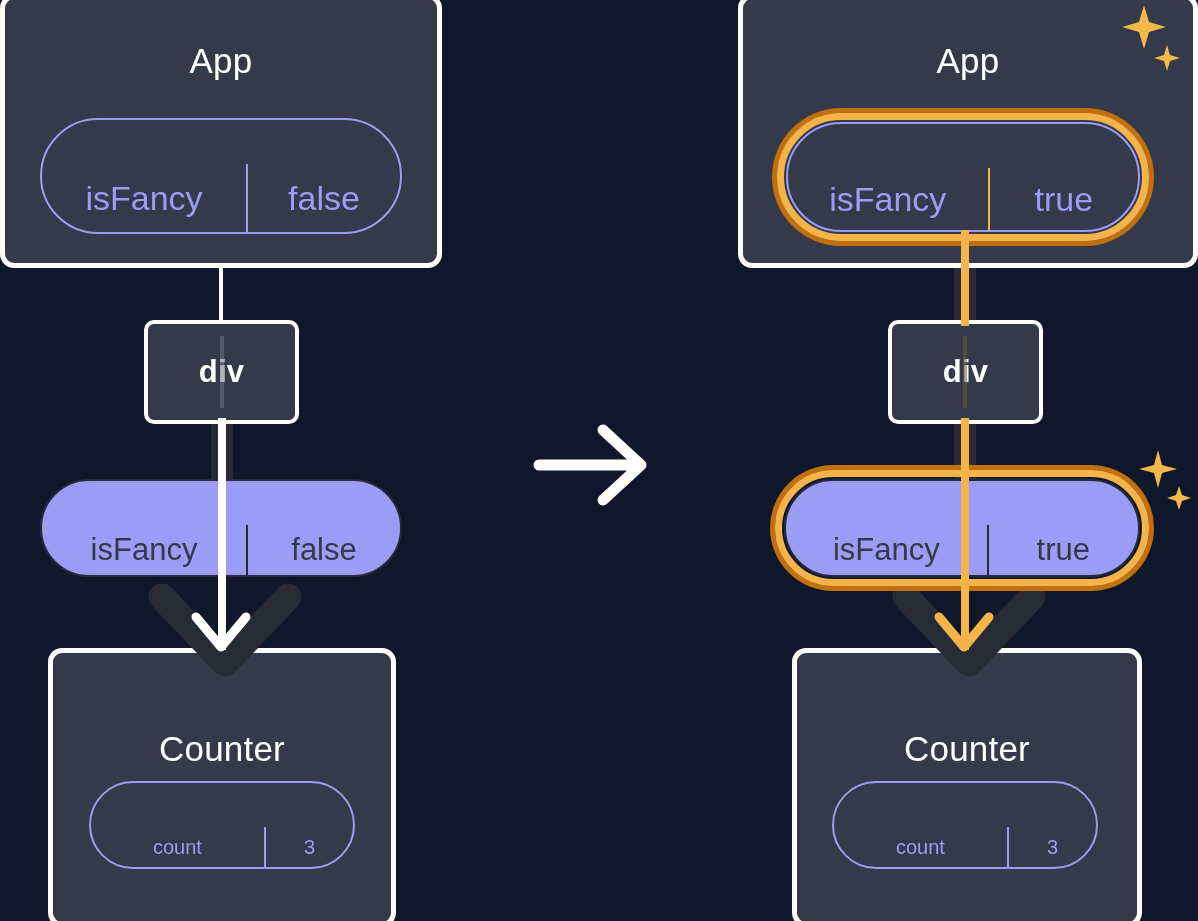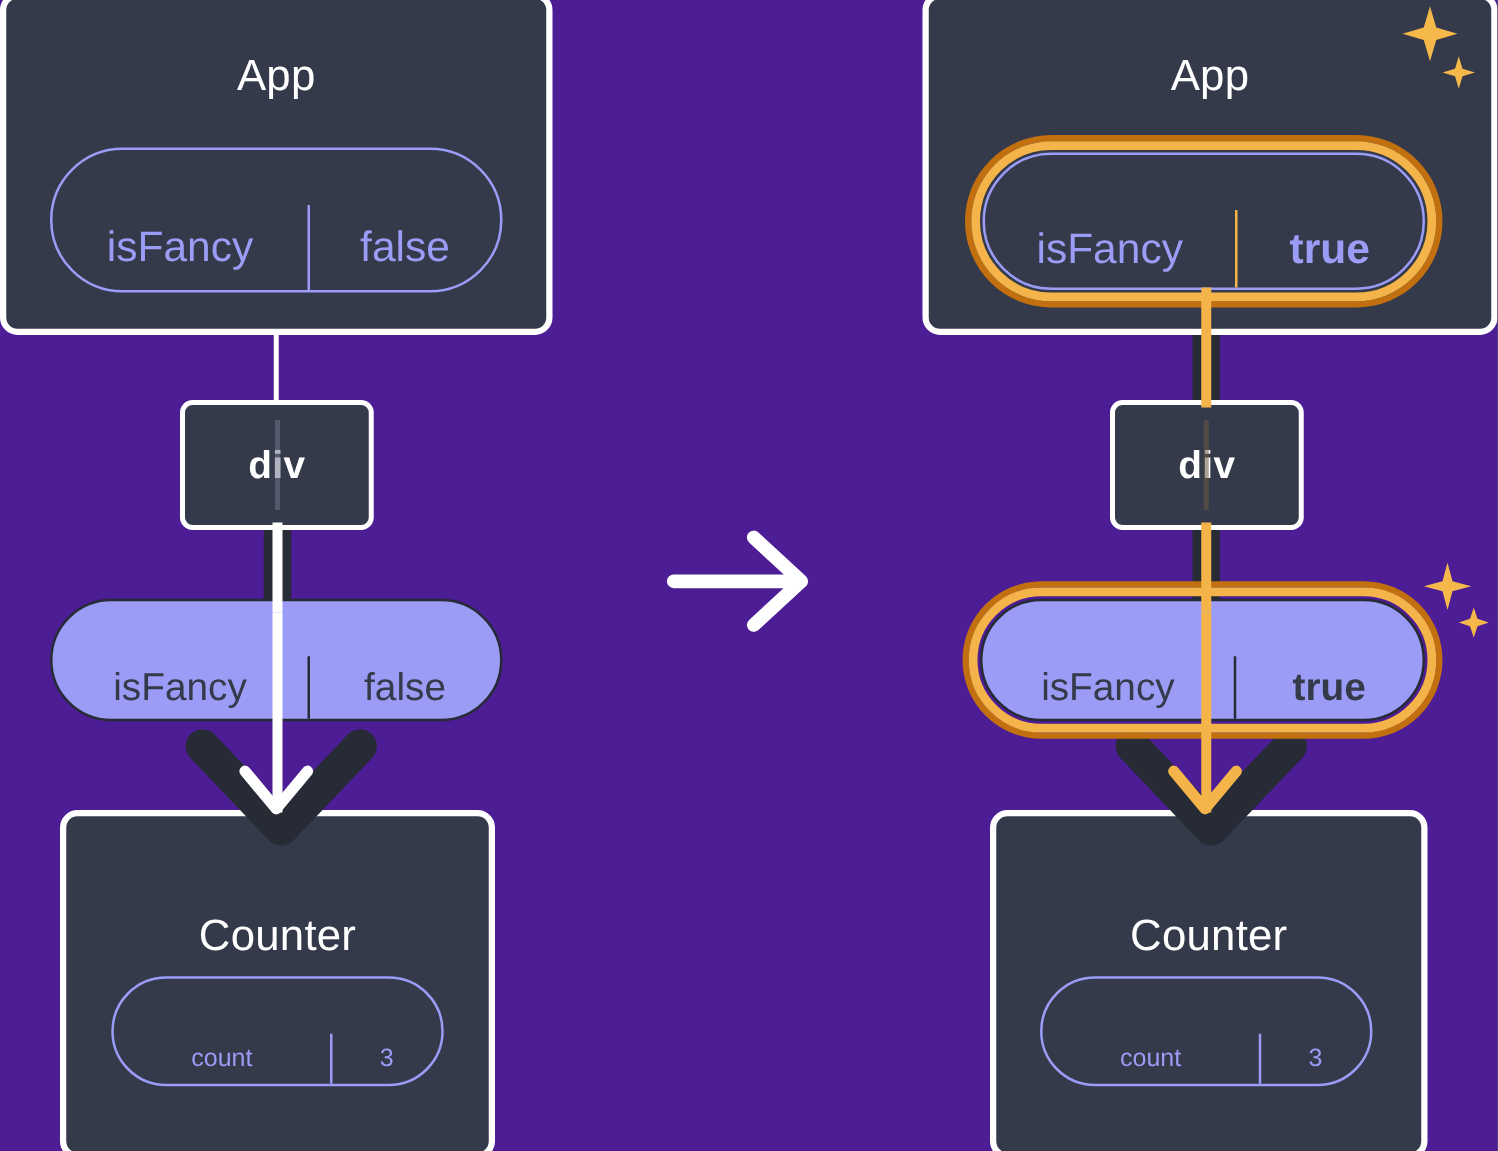--- a/index.html
+++ b/index.html
@@ -10,21 +10,21 @@
   body {
     width: 1198px;
     height: 921px;
     font-family: "Liberation Sans", sans-serif;
     overflow: hidden;
   }
   #stage {
     position: relative;
     width: 1198px;
     height: 921px;
-    background: #4c1d95;
+    background: #0f172a;
   }
 
   
   .panel { position: absolute; top: 0; height: 921px; }
   .panel.left  { left: 0;   width: 450px; }
   .panel.right { left: 730px; width: 468px; }
 
   
   .compbox {
     position: absolute;
@@ -121,21 +121,21 @@
   .pill.counter-pill .cell.key   { width: 66%; }
   .pill.counter-pill .cell.value { width: 34%; }
 
   
   .pill.props-pill { left: 40px; top: 479px; width: 362px; height: 98px; }
   .panel.right .pill.props-pill { left: 54px; top: 479px; width: 356px; height: 98px; }
   .pill.props-pill .cell { font-size: 31px; }
   .pill.props-pill .cell.key   { width: 57%; }
   .pill.props-pill .cell.value { width: 43%; }
 
-  .cell.bold { font-weight: 700; }
+  .cell.bold { font-weight: 400; }
 
   
   .ring {
     position: absolute;
     box-sizing: border-box;
     border-radius: 999px;
     border: 7px solid #f5b44a;
     box-shadow: 0 0 0 5px #c2700f;
     z-index: 9;
     pointer-events: none;

